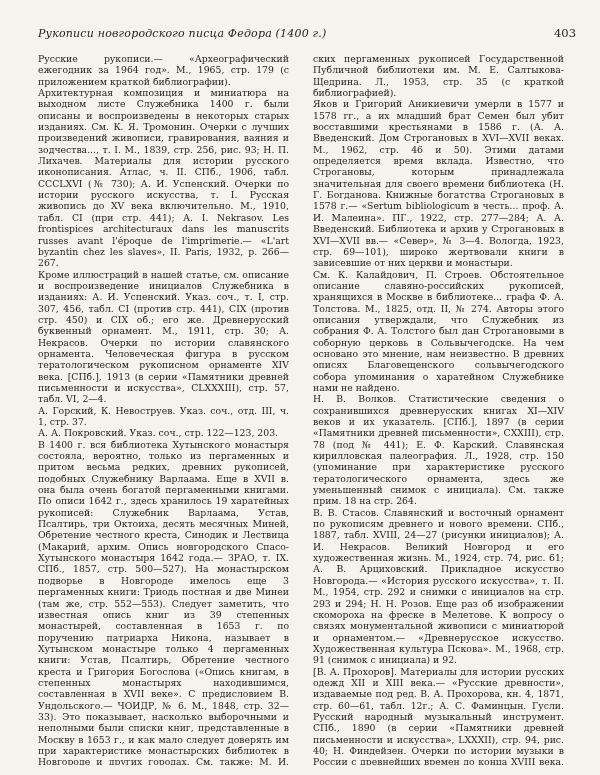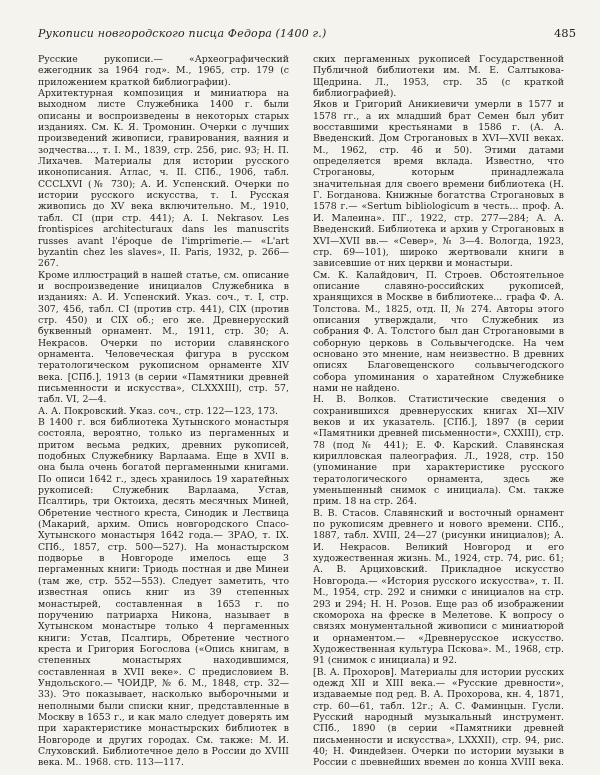--- a/index.html
+++ b/index.html
@@ -28,28 +28,29 @@
     text-justify:inter-word;
   }
   .fn-text{}
 </style>
 </head>
 <body>
 
 <div class="page">
   <div class="page-header">
     <span class="running-title">Рукописи новгородского писца Федора (1400 г.)</span>
-    <span class="page-number">485</span>
+    <span class="page-number">403</span>
   </div>
   <div class="cols">
     <div class="col" id="col-left">
         <div class="note"><span class="fn-text">Русские рукописи.— «Археографический ежегодник за 1964 год». М., 1965, стр. 179 (с приложением краткой библиографии).</span></div>
         <div class="note"><span class="fn-text">Архитектурная композиция и миниатюра на выходном листе Служебника 1400 г. были описаны и воспроизведены в некоторых старых изданиях. См. К. Я. Тромонин. Очерки с лучших произведений живописи, гравирования, ваяния и зодчества..., т. I. М., 1839, стр. 256, рис. 93; Н. П. Лихачев. Материалы для истории русского иконописания. Атлас, ч. II. СПб., 1906, табл. CCCLXVI (№ 730); А. И. Успенский. Очерки по истории русского искусства, т. I. Русская живопись до XV века включительно. М., 1910, табл. CI (при стр. 441); A. I. Nekrasov. Les frontispices architecturaux dans les manuscrits russes avant l'époque de l'imprimerie.— «L'art byzantin chez les slaves», II. Paris, 1932, p. 266—267.</span></div>
         <div class="note"><span class="fn-text">Кроме иллюстраций в нашей статье, см. описание и воспроизведение инициалов Служебника в изданиях: А. И. Успенский. Указ. соч., т. I, стр. 307, 456, табл. CI (против стр. 441), CIX (против стр. 450) и CIX об.; его же. Древнерусский буквенный орнамент. М., 1911, стр. 30; А. Некрасов. Очерки по истории славянского орнамента. Человеческая фигура в русском тератологическом рукописном орнаменте XIV века. [СПб.], 1913 (в серии «Памятники древней письменности и искусства», CLXXXIII), стр. 57, табл. VI, 2—4.</span></div>
-        <div class="note"><span class="fn-text">А. А. Покровский. Указ. соч., стр. 122—123, 173.</span></div>
+        <div class="note"><span class="fn-text">А. Горский, К. Невоструев. Указ. соч., отд. III, ч. 1, стр. 37.</span></div>
+        <div class="note"><span class="fn-text">А. А. Покровский. Указ. соч., стр. 122—123, 203.</span></div>
         <div class="note"><span class="fn-text">В 1400 г. вся библиотека Хутынского монастыря состояла, вероятно, только из пергаменных и притом весьма редких, древних рукописей, подобных Служебнику Варлаама. Еще в XVII в. она была очень богатой пергаменными книгами. По описи 1642 г., здесь хранилось 19 харатейных рукописей: Служебник Варлаама, Устав, Псалтирь, три Октоиха, десять месячных Миней, Обретение честного креста, Синодик и Лествица (Макарий, архим. Опись новгородского Спасо-Хутынского монастыря 1642 года.— ЗРАО, т. IX. СПб., 1857, стр. 500—527). На монастырском подворье в Новгороде имелось еще 3 пергаменных книги: Триодь постная и две Минеи (там же, стр. 552—553). Следует заметить, что известная опись книг из 39 степенных монастырей, составленная в 1653 г. по поручению патриарха Никона, называет в Хутынском монастыре только 4 пергаменных книги: Устав, Псалтирь, Обретение честного креста и Григория Богослова («Опись книгам, в степенных монастырях находившимся, составленная в XVII веке». С предисловием В. Ундольского.— ЧОИДР, № 6. М., 1848, стр. 32—33). Это показывает, насколько выборочными и неполными были списки книг, представленные в Москву в 1653 г., и как мало следует доверять им при характеристике монастырских библиотек в Новгороде и других городах. См. также: М. И. Слуховский. Библиотечное дело в России до XVIII века. М., 1968, стр. 113—117.</span></div>
         <div class="note"><span class="fn-text">«Новгородская первая летопись старшего и младшего изводов». М.—Л., 1950, стр. 381—383.</span></div>
       </div>
     <div class="col" id="col-right">
         <div class="note"><span class="fn-text">ских пергаменных рукописей Государственной Публичной библиотеки им. М. Е. Салтыкова-Щедрина. Л., 1953, стр. 35 (с краткой библиографией).</span></div>
         <div class="note"><span class="fn-text">Яков и Григорий Аникиевичи умерли в 1577 и 1578 гг., а их младший брат Семен был убит восставшими крестьянами в 1586 г. (А. А. Введенский. Дом Строгановых в XVI—XVII веках. М., 1962, стр. 46 и 50). Этими датами определяется время вклада. Известно, что Строгановы, которым принадлежала значительная для своего времени библиотека (Н. Г. Богданова. Книжные богатства Строгановых в 1578 г.— «Sertum bibliologicum в честь... проф. А. И. Малеина». ПГ., 1922, стр. 277—284; А. А. Введенский. Библиотека и архив у Строгановых в XVI—XVII вв.— «Север», № 3—4. Вологда, 1923, стр. 69—101), широко жертвовали книги в зависевшие от них церкви и монастыри.</span></div>
         <div class="note"><span class="fn-text">См. К. Калайдович, П. Строев. Обстоятельное описание славяно-российских рукописей, хранящихся в Москве в библиотеке... графа Ф. А. Толстова. М., 1825, отд. II, № 274. Авторы этого описания утверждали, что Служебник из собрания Ф. А. Толстого был дан Строгановыми в соборную церковь в Сольвычегодске. На чем основано это мнение, нам неизвестно. В древних описях Благовещенского сольвычегодского собора упоминания о харатейном Служебнике нами не найдено.</span></div>
         <div class="note"><span class="fn-text">Н. В. Волков. Статистические сведения о сохранившихся древнерусских книгах XI—XIV веков и их указатель. [СПб.], 1897 (в серии «Памятники древней письменности», CXXIII), стр. 78 (под № 441); Е. Ф. Карский. Славянская кирилловская палеография. Л., 1928, стр. 150 (упоминание при характеристике русского тератологического орнамента, здесь же уменьшенный снимок с инициала). См. также прим. 18 на стр. 264.</span></div>
         <div class="note"><span class="fn-text">В. В. Стасов. Славянский и восточный орнамент по рукописям древнего и нового времени. СПб., 1887, табл. XVIII, 24—27 (рисунки инициалов); А. И. Некрасов. Великий Новгород и его художественная жизнь. М., 1924, стр. 74, рис. 61; А. В. Арциховский. Прикладное искусство Новгорода.— «История русского искусства», т. II. М., 1954, стр. 292 и снимки с инициалов на стр. 293 и 294; Н. Н. Розов. Еще раз об изображении скомороха на фреске в Мелетове. К вопросу о связях монументальной живописи с миниатюрой и орнаментом.— «Древнерусское искусство. Художественная культура Пскова». М., 1968, стр. 91 (снимок с инициала) и 92.</span></div>
         <div class="note"><span class="fn-text">[В. А. Прохоров]. Материалы для истории русских одежд XII и XIII века.— «Русские древности», издаваемые под ред. В. А. Прохорова, кн. 4, 1871, стр. 60—61, табл. 12г.; А. С. Фаминцын. Гусли. Русский народный музыкальный инструмент. СПб., 1890 (в серии «Памятники древней письменности и искусства», LXXXII), стр. 94, рис. 40; Н. Финдейзен. Очерки по истории музыки в России с древнейших времен до конца XVIII века, т. I. М.—Л., 1928, стр. 121 (рис. 31 в), 122; Н. Успенский. Древнерусское певческое искусство.</span></div>

